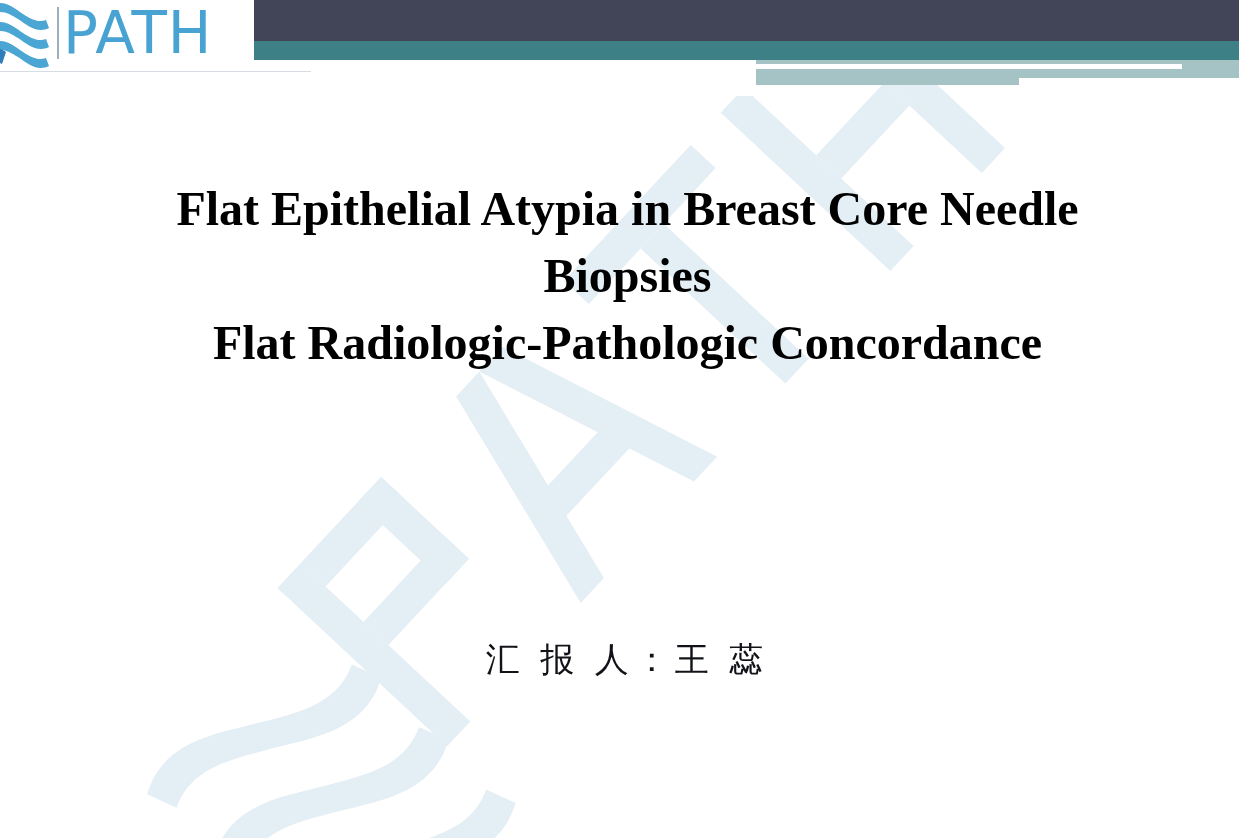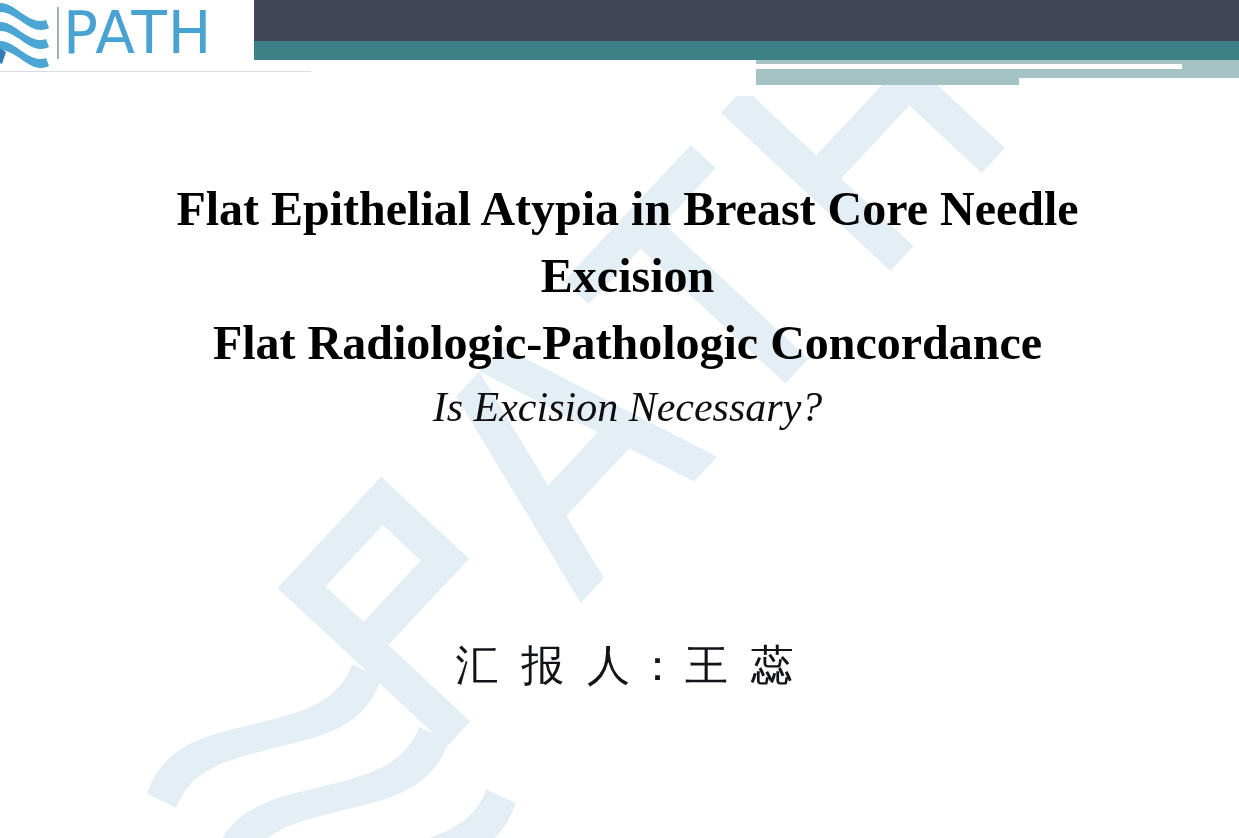--- a/index.html
+++ b/index.html
@@ -177,21 +177,21 @@
     color: #0d0d12;
     margin: 0;
   }
   .presenter {
     position: absolute;
     left: 60px;
     top: 637px;
     width: 1119px;
     text-align: center;
     font-family: "Liberation Serif", serif;
-    font-size: 43px;
+    font-size: 34px;
     letter-spacing: 6px;
     color: #111318;
   }
 </style>
 </head>
 <body>
 
 <div class="slide">
 
   <svg class="watermark" viewBox="0 0 1239 838" xmlns="http://www.w3.org/2000/svg" aria-hidden="true">
@@ -250,21 +250,20 @@
       <path d="M2 48 C 7 45, 12 47, 16 50 L 12 62 C 8 60, 5 59, 2 60 Z" fill="#2f7cb8"></path>
     </svg>
     <div class="logo-divider"></div>
     <div class="logo-word">PATH</div>
   </div>
   <div class="logo-box-rule"></div>
 
   <div class="content">
     <div class="title-block">
       <div class="title-main">Flat Epithelial Atypia in Breast Core Needle</div>
-      <div class="title-main">Excision</div>
+      <div class="title-main">Biopsies</div>
       <div class="title-main">Flat Radiologic-Pathologic Concordance</div>
-      <div class="title-sub">Is Excision Necessary?</div>
     </div>
 
     <div class="presenter">汇 报 人：王 蕊</div>
   </div>
 
 </div>
 
 </body></html>

